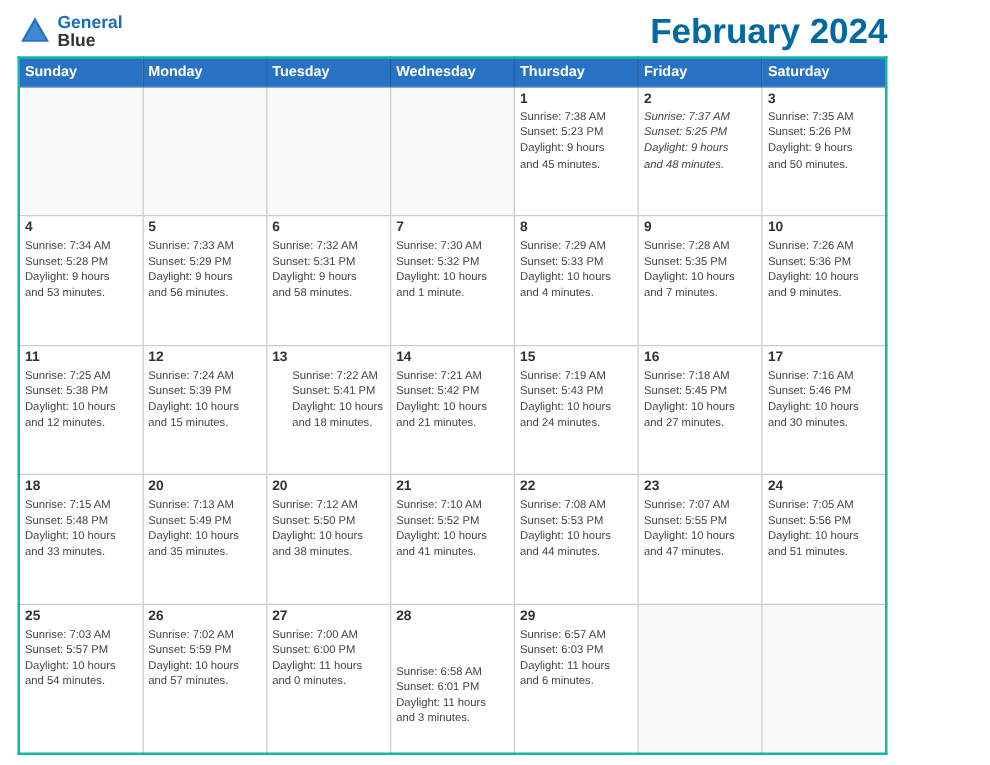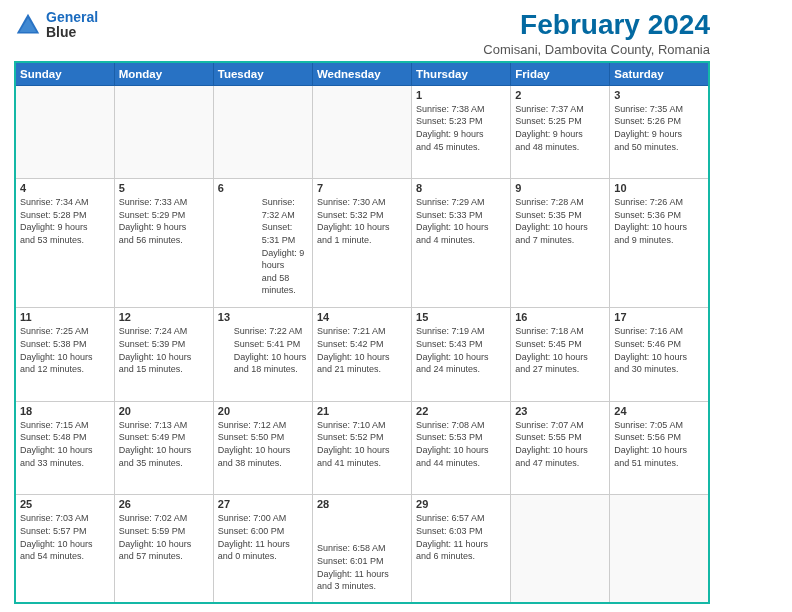--- a/index.html
+++ b/index.html
@@ -106,21 +106,20 @@
         <polygon points="20,4 36,32 4,32" fill="#2872c4"></polygon>
         <polygon points="20,10 32,30 8,30" fill="#5aa0e0" opacity="0.5"></polygon>
       </svg>
       <div class="logo-text">
         <div><span class="blue">General</span></div>
         <div>Blue</div>
       </div>
     </div>
     <div class="title-block">
       <div class="main-title">February 2024</div>
-      <div class="subtitle">Comisani, Dambovita County, Romania</div>
     </div>
   </div>
 
   <table class="calendar">
     <thead>
       <tr>
 
       <th>Sunday</th>
           <th>Monday</th>
           <th>Tuesday</th>
@@ -138,21 +137,21 @@
           <td class="empty"></td>
           <td>
             <div class="day-number">1</div>
             <div class="day-info" style="white-space: pre-line;">Sunrise: 7:38 AM
 Sunset: 5:23 PM
 Daylight: 9 hours
 and 45 minutes.</div>
           </td>
           <td>
             <div class="day-number">2</div>
-            <div class="day-info" style="white-space: pre-line;">Sunrise: 7:37 AM
+            <div class="day-info" style="white-space: pre-line; font-style: italic;">Sunrise: 7:37 AM
 Sunset: 5:25 PM
 Daylight: 9 hours
 and 48 minutes.</div>
           </td>
           <td>
             <div class="day-number">3</div>
             <div class="day-info" style="white-space: pre-line;">Sunrise: 7:35 AM
 Sunset: 5:26 PM
 Daylight: 9 hours
 and 50 minutes.</div>
@@ -168,21 +167,21 @@
           </td>
           <td>
             <div class="day-number">5</div>
             <div class="day-info" style="white-space: pre-line;">Sunrise: 7:33 AM
 Sunset: 5:29 PM
 Daylight: 9 hours
 and 56 minutes.</div>
           </td>
           <td>
             <div class="day-number">6</div>
-            <div class="day-info" style="white-space: pre-line; margin-left: 44px;">Sunrise: 7:32 AM
+            <div class="day-info" style="white-space: pre-line;">Sunrise: 7:32 AM
 Sunset: 5:31 PM
 Daylight: 9 hours
 and 58 minutes.</div>
           </td>
           <td>
             <div class="day-number">7</div>
             <div class="day-info" style="white-space: pre-line;">Sunrise: 7:30 AM
 Sunset: 5:32 PM
 Daylight: 10 hours
 and 1 minute.</div>

